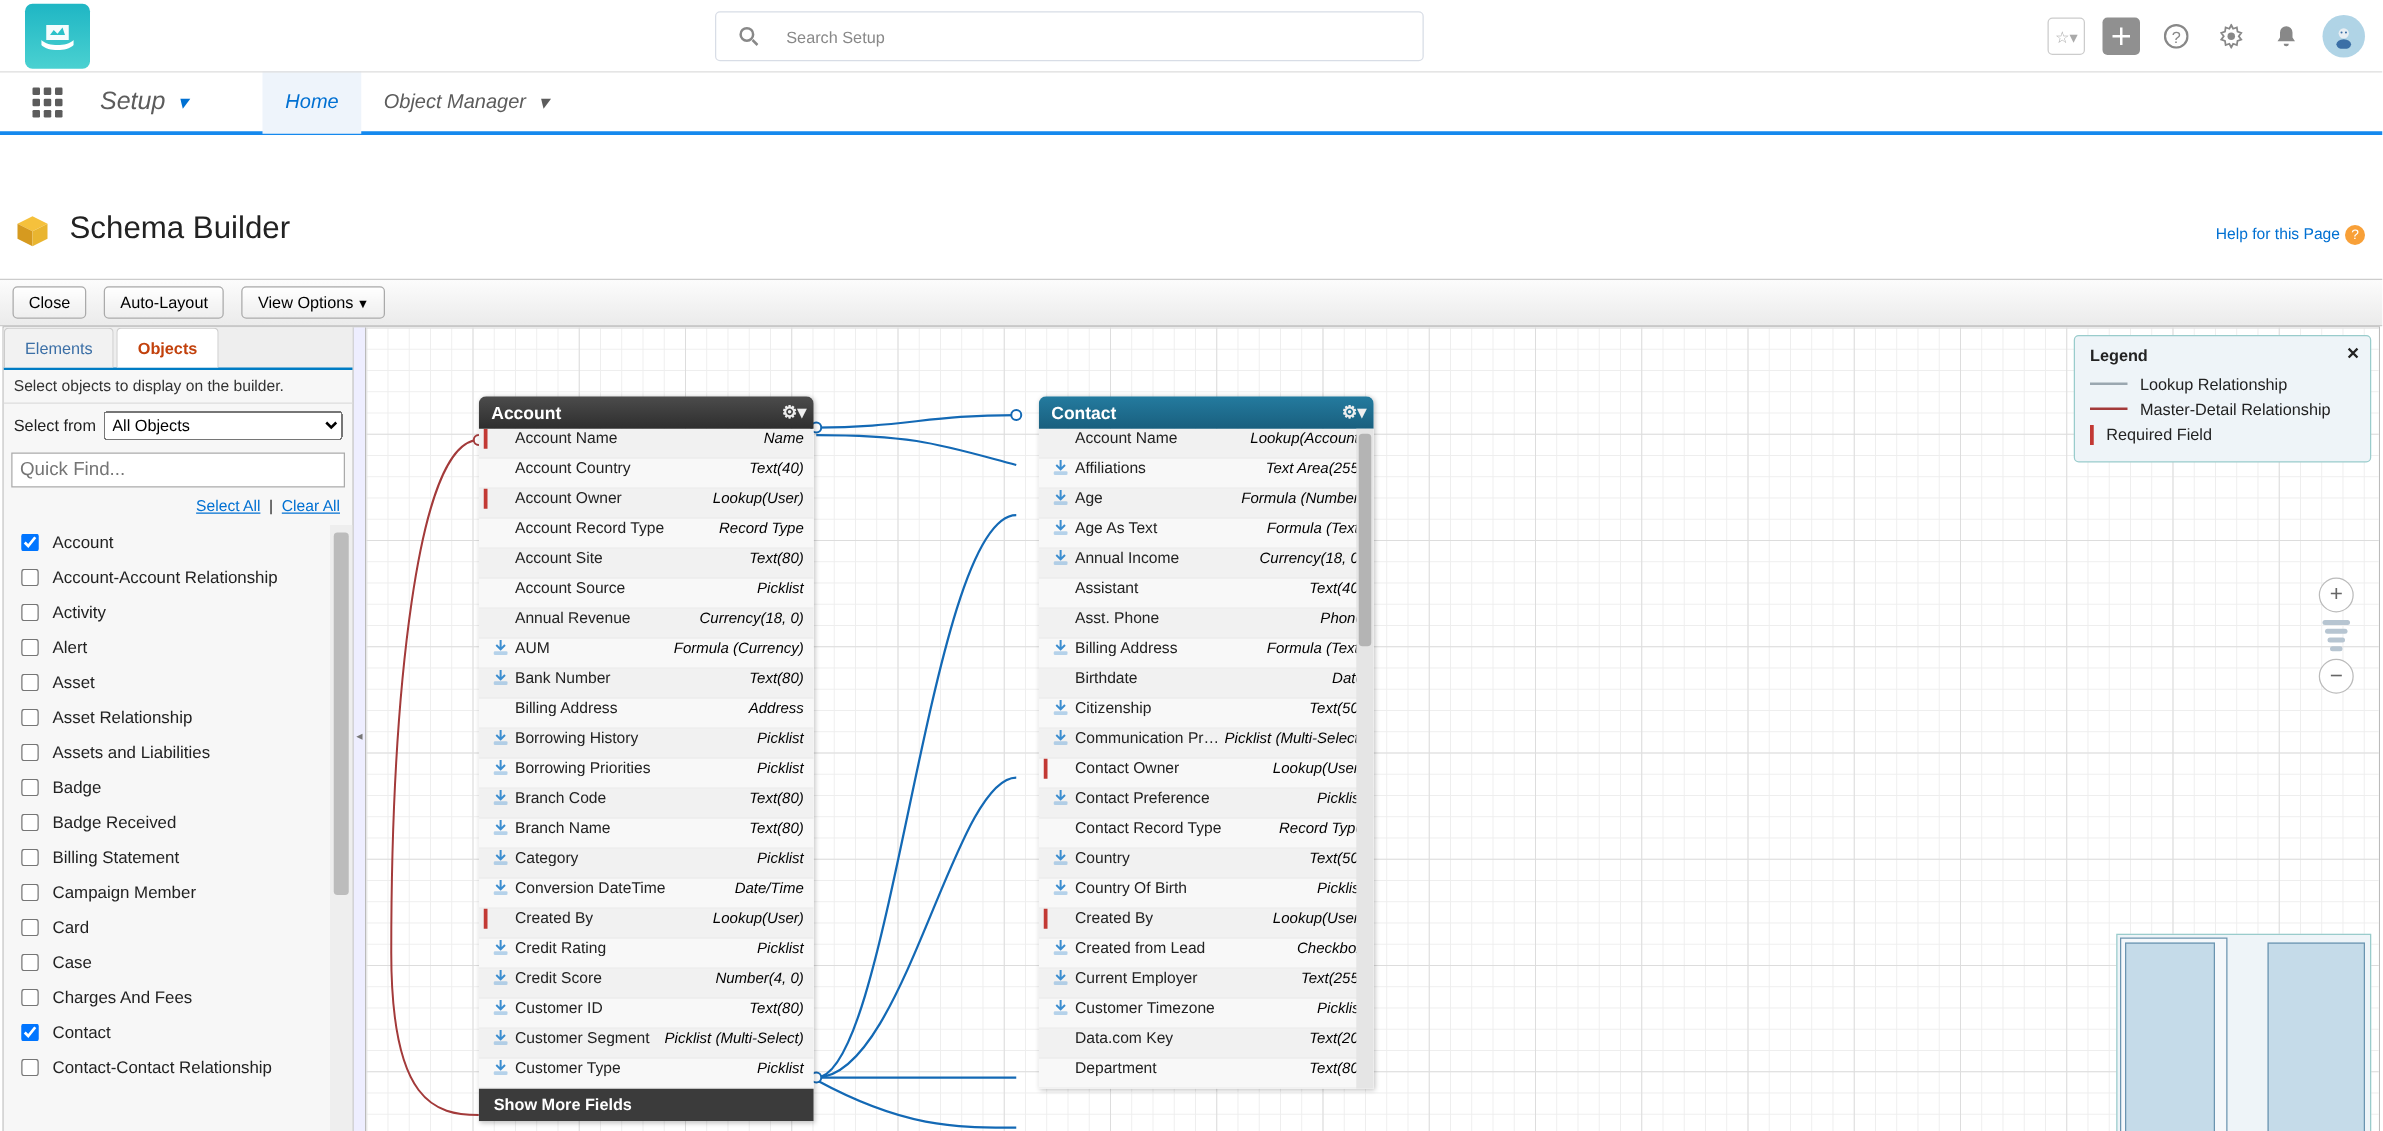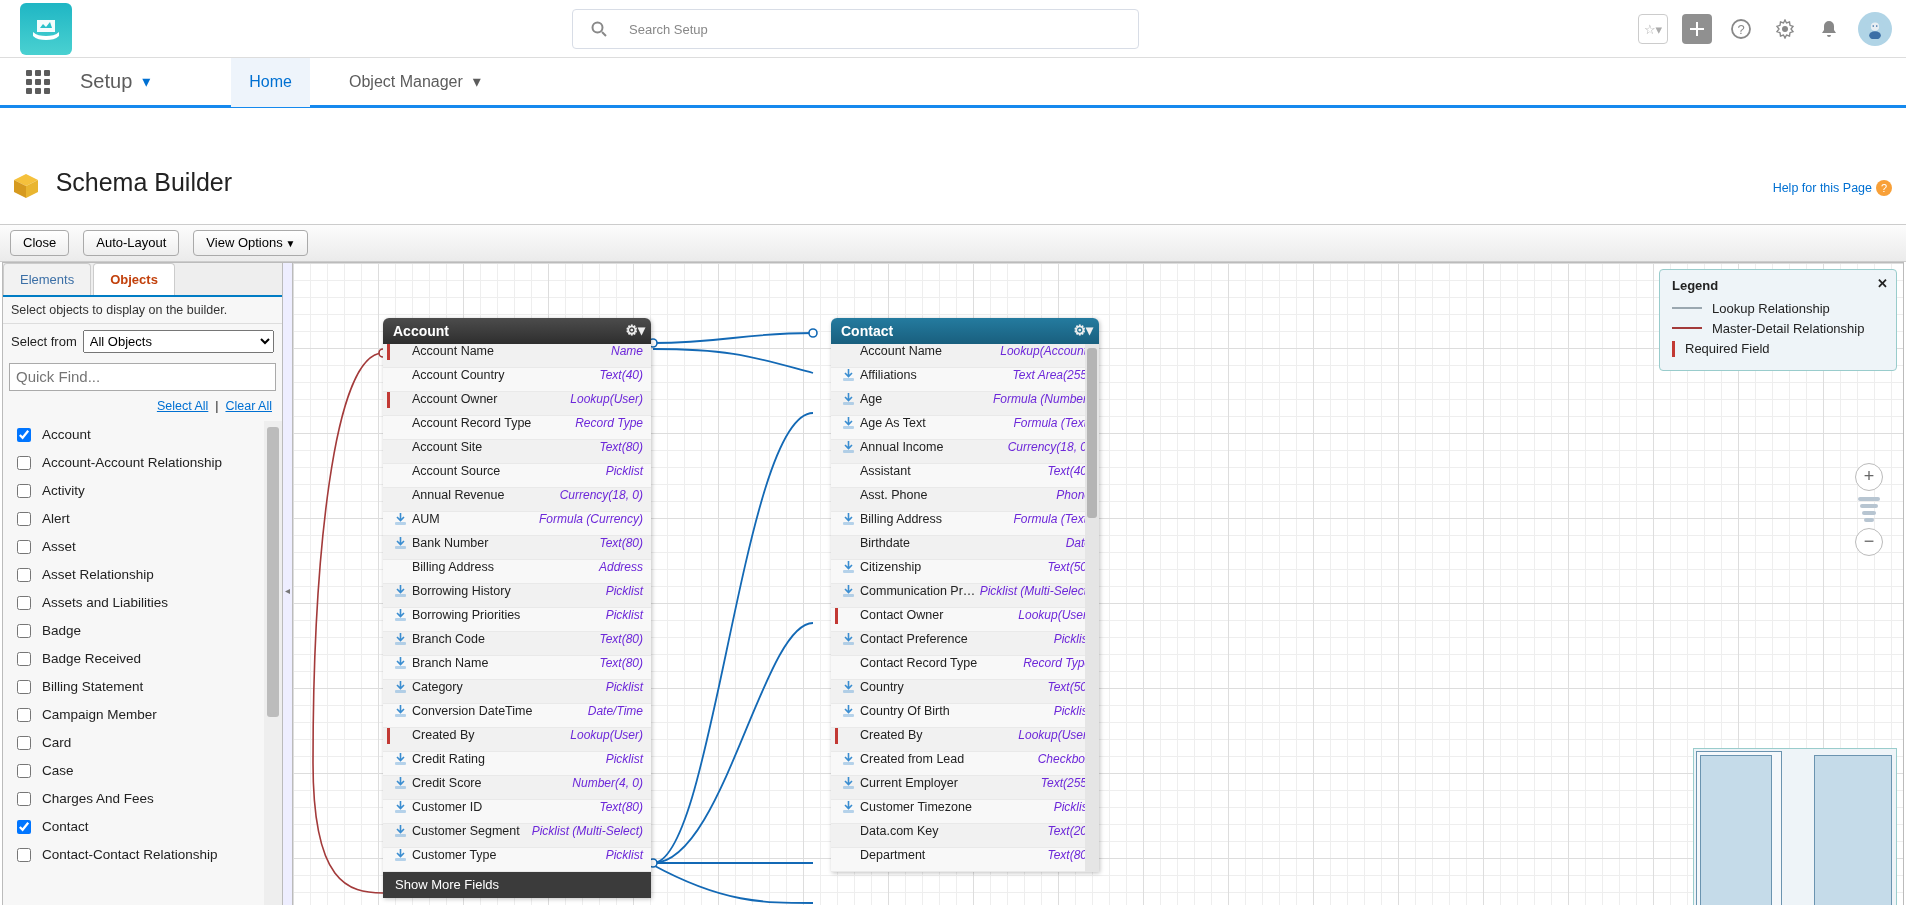--- a/index.html
+++ b/index.html
@@ -10,26 +10,26 @@
   .logo svg{fill:#fff;}
   .search{position:absolute;left:572px;top:9px;width:567px;height:40px;border:1px solid #d8dde6;border-radius:4px;display:flex;align-items:center;padding:0 18px;color:#888;}
   .search svg{margin-right:22px;}
   .hdr-icons{position:absolute;right:14px;top:12px;display:flex;align-items:center;gap:14px;}
   .hdr-icons .box{width:30px;height:30px;display:flex;align-items:center;justify-content:center;border-radius:4px;}
   .hdr-icons .star{border:1px solid #ccc;color:#aaa;}
   .hdr-icons .plus{background:#909090;color:#fff;border-radius:4px;}
   .hdr-icons svg{width:20px;height:20px;}
   .avatar{width:34px;height:34px;border-radius:50%;background:#b0d4e6;display:flex;align-items:center;justify-content:center;overflow:hidden;}
   
-  .nav{height:50px;border-bottom:3px solid #1589ee;display:flex;align-items:center;padding-left:26px;font-size:16px;color:#5c5c5c;}
+  .nav{height:50px;border-bottom:3px solid #1589ee;display:flex;align-items:center;padding-left:26px;font-size:16px;color:#5c5c5c;font-style:italic;}
   .waffle{display:grid;grid-template-columns:repeat(3,6px);grid-template-rows:repeat(3,6px);gap:3px;margin-right:30px;}
   .waffle span{background:#5c5c5c;border-radius:1px;}
   .nav .setup{font-size:20px;color:#5c5c5c;margin-right:10px;}
   .nav .chev{margin-right:60px;color:#0070d2;}
-  .nav .tab{padding:0 18px;height:50px;display:flex;align-items:center;cursor:pointer;margin-left:21px;}
+  .nav .tab{padding:0 18px;height:50px;display:flex;align-items:center;cursor:pointer;}
   .nav .tab.act{background:#eef4fb;color:#0070d2;}
   .om{display:flex;align-items:center;gap:10px;}
   
   .page-head{padding:28px 10px 20px 10px;position:relative;margin-top:32px;}
   .page-head .icon3d{width:32px;height:32px;margin-right:10px;vertical-align:middle;}
   .page-head h1{display:inline;font-size:25px;font-weight:400;}
   .help-link{position:absolute;right:14px;top:40px;font-size:12.5px;color:#0070d2;}
   .help-link .q{display:inline-flex;width:16px;height:16px;background:#f8a038;color:#fff;border-radius:50%;align-items:center;justify-content:center;font-size:11px;margin-left:4px;}
   
   .toolbar{height:38px;background:linear-gradient(#fcfcfc,#ebebeb);border-top:1px solid #ccc;border-bottom:1px solid #ccc;display:flex;align-items:center;padding:0 10px;gap:14px;}
@@ -68,22 +68,22 @@
   .tbl.contact .thead{background:linear-gradient(#247b9f,#195f7e);}
   .thead .gear{position:absolute;right:6px;top:4px;color:#eee;}
   .tbody{max-height:560px;overflow:hidden;background:#fff;}
   .frow{display:flex;align-items:flex-start;height:24px;font-size:12.5px;border-bottom:1px solid #e9e9e9;padding:0 8px 0 4px;background:#f8f8f8;}
   .frow:nth-child(odd){background:#f1f1f1;}
   .frow .req{width:3px;height:16px;margin-right:2px;}
   .frow.req1 .req{background:#c23934;}
   .frow .dl{width:16px;height:16px;margin-right:4px;display:inline-flex;align-items:center;justify-content:center;}
   .frow .dl svg{width:15px;height:15px;}
   .frow .fname{flex:1;color:#222;white-space:nowrap;overflow:hidden;text-overflow:ellipsis;}
-  .frow .ftype{color:#6d28d9;font-style:italic;font-size:12px;white-space:nowrap;}
-  .show-more{height:26px;background:#3b3b3b;color:#fff;font-size:13px;font-weight:400;display:flex;align-items:center;padding:0 12px;cursor:pointer;}
+  .frow .ftype{color:#000000;font-style:italic;font-size:12px;white-space:nowrap;}
+  .show-more{height:26px;background:#3b3b3b;color:#fff;font-size:13px;font-weight:700;display:flex;align-items:center;padding:0 12px;cursor:pointer;}
   .tbl-scroll{position:absolute;right:0;top:26px;width:14px;bottom:0;background:#e5e5e5;}
   .tbl-scroll .thumb{position:absolute;left:2px;top:4px;width:10px;height:170px;background:#b4b4b4;border-radius:3px;}
   
   .legend{position:absolute;right:6px;top:6px;width:238px;background:#eef4f8;border:1px solid #9cc;border-radius:4px;padding:8px 12px;font-size:13px;}
   .legend .x{position:absolute;right:8px;top:6px;cursor:pointer;font-weight:700;}
   .legend h4{margin:0 0 8px;font-size:13px;font-weight:700;}
   .legend-row{display:flex;align-items:center;gap:10px;margin:5px 0;}
   .legend-row .line{width:30px;height:0;border-top:2px solid;}
   .legend-row .reqmark{width:3px;height:16px;background:#c23934;}
   .zoom{position:absolute;right:20px;top:200px;display:flex;flex-direction:column;align-items:center;gap:6px;}

